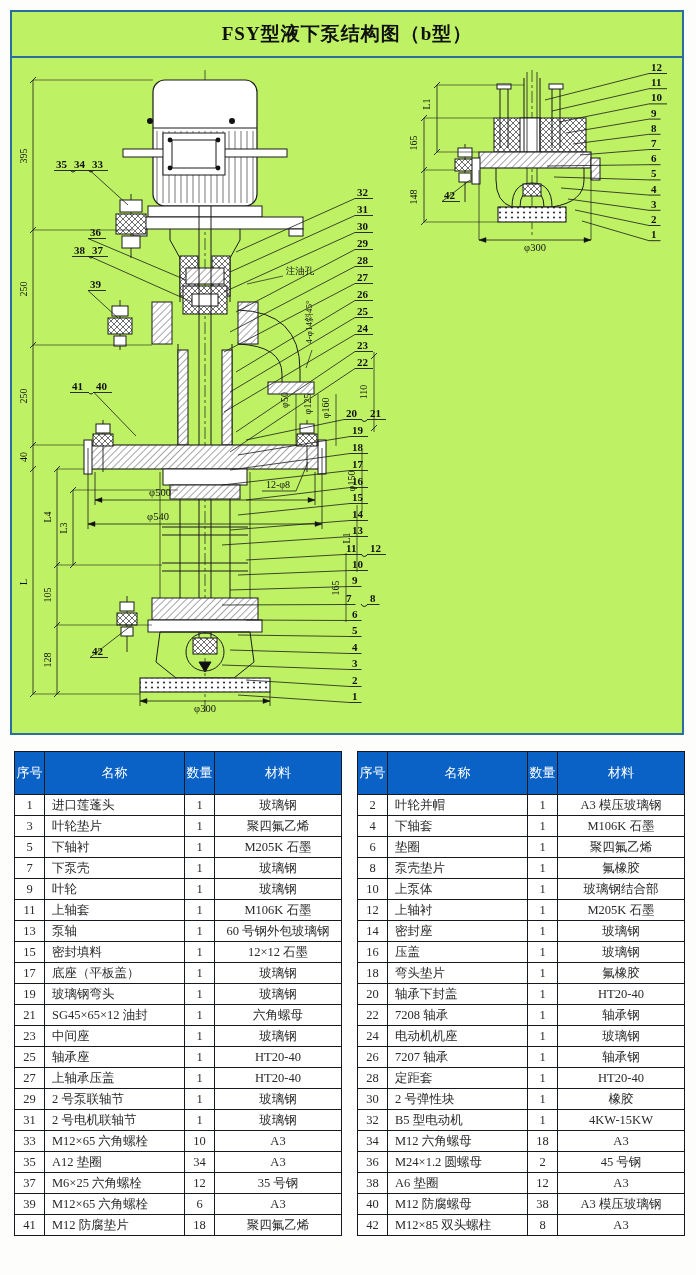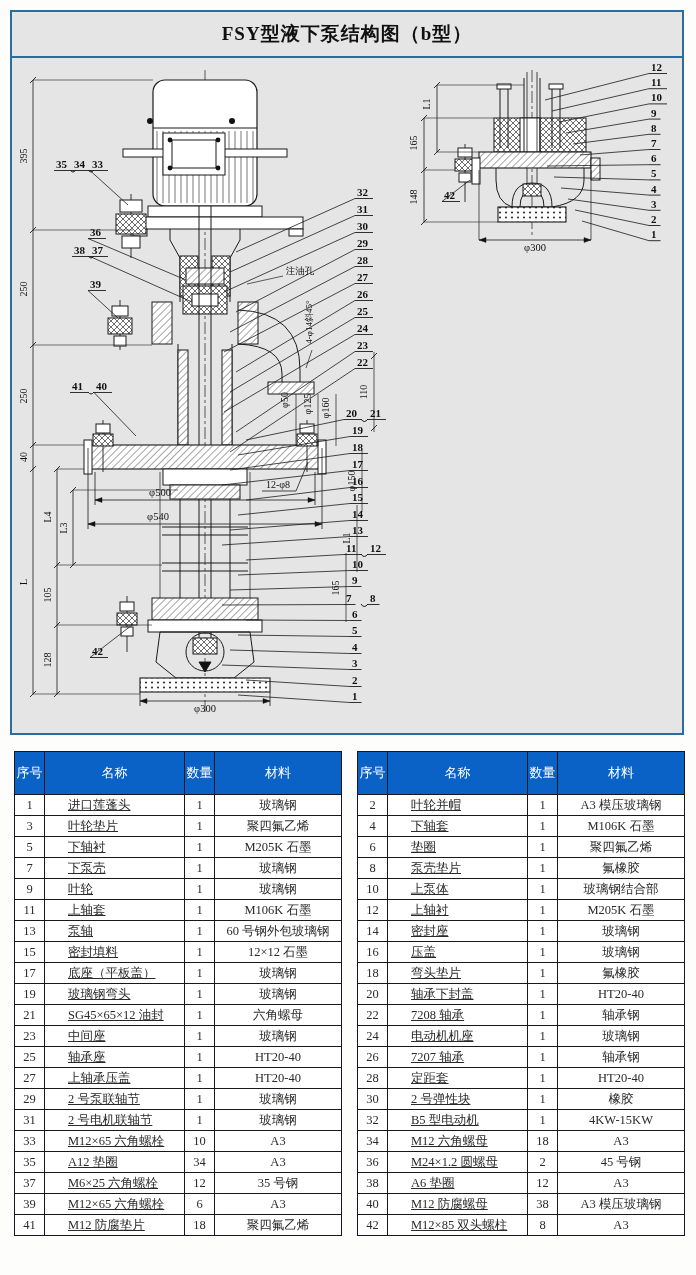--- a/index.html
+++ b/index.html
@@ -1,35 +1,35 @@
 <!DOCTYPE html>
 <html><head>
 <meta charset="utf-8">
 <style>
   html,body{margin:0;padding:0;}
   body{width:696px;height:1275px;position:relative;background:#fdfdfc;
        font-family:"Liberation Serif","DejaVu Serif",serif;color:#222;}
   .panel{position:absolute;left:10px;top:10px;width:674px;height:725px;
-         box-sizing:border-box;border:2px solid #2b6e9e;background:#e5e5e5;}
+         box-sizing:border-box;border:2px solid #2b6e9e;background:#bef264;}
   .titlebar{height:44px;border-bottom:2px solid #2b6e9e;display:flex;
             align-items:center;}
   .titlebar span{flex:1;text-align:center;font-weight:bold;font-size:19px;
                  letter-spacing:1px;color:#101010;}
   svg.diagram{display:block;width:670px;height:675px;}
   svg text{font-family:"Liberation Serif","DejaVu Serif",serif;}
   .tables{position:absolute;left:0;top:751px;width:696px;}
   table.parts{position:absolute;top:0;border-collapse:collapse;table-layout:fixed;
               font-size:12.5px;color:#2a2a2a;background:#fff;}
   table.parts.tl{left:14px;width:327px;}
   table.parts.tr{left:357px;width:327px;}
   table.parts th{background:#0b62c6;color:#fff;font-weight:normal;font-size:13px;
                  border:1px solid #15181c;line-height:1.25;padding:7px 1px;height:28px;}
   table.parts td{border:1px solid #15181c;text-align:center;height:20px;
                  padding:0 3px;overflow:hidden;white-space:nowrap;}
-  table.parts td.name{text-align:left;padding-left:23px;text-decoration:underline;}
+  table.parts td.name{text-align:left;padding-left:7px;}
   col.c-idx{width:30px;}col.c-name{width:140px;}col.c-qty{width:30px;}col.c-mat{width:127px;}
 </style>
 </head>
 <body>
 
 <div class="panel">
   <div class="titlebar">
     <span>FSY型液下泵结构图（b型）</span>
   </div>
   <svg id="dw" class="diagram" viewBox="12 58 670 675">

